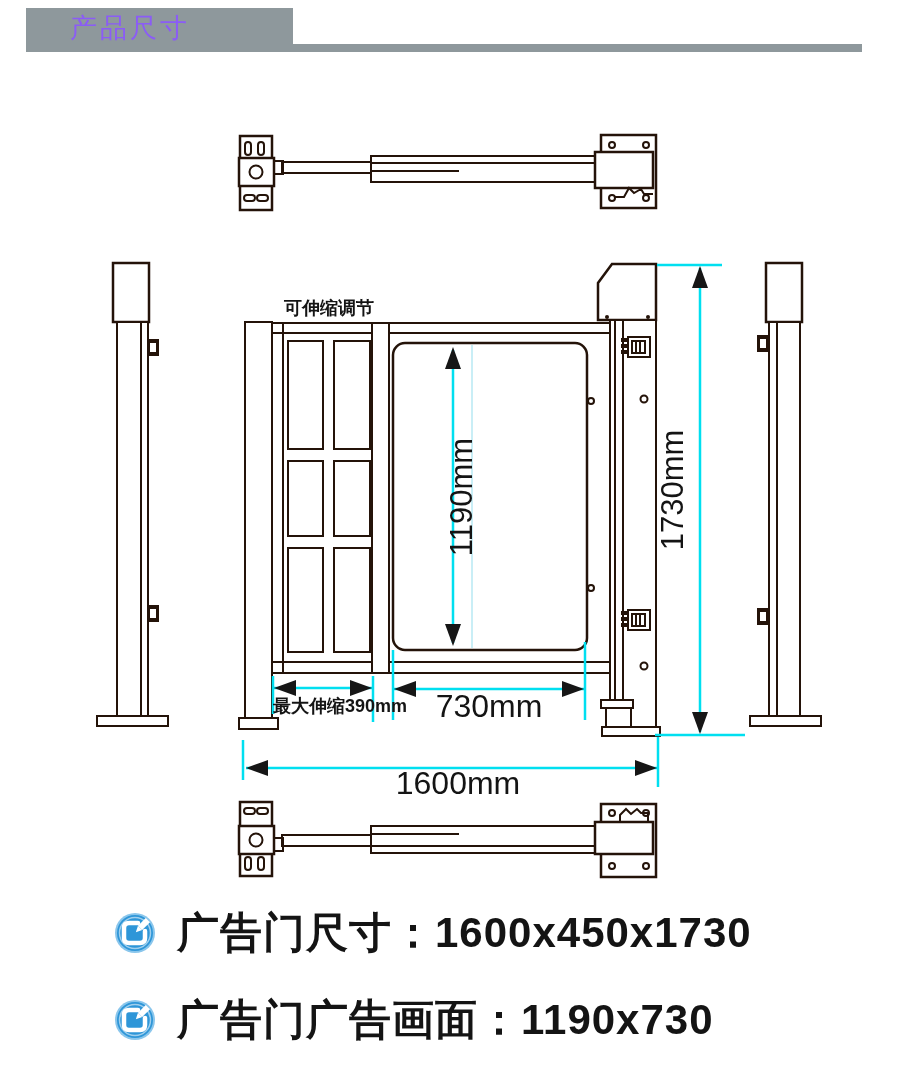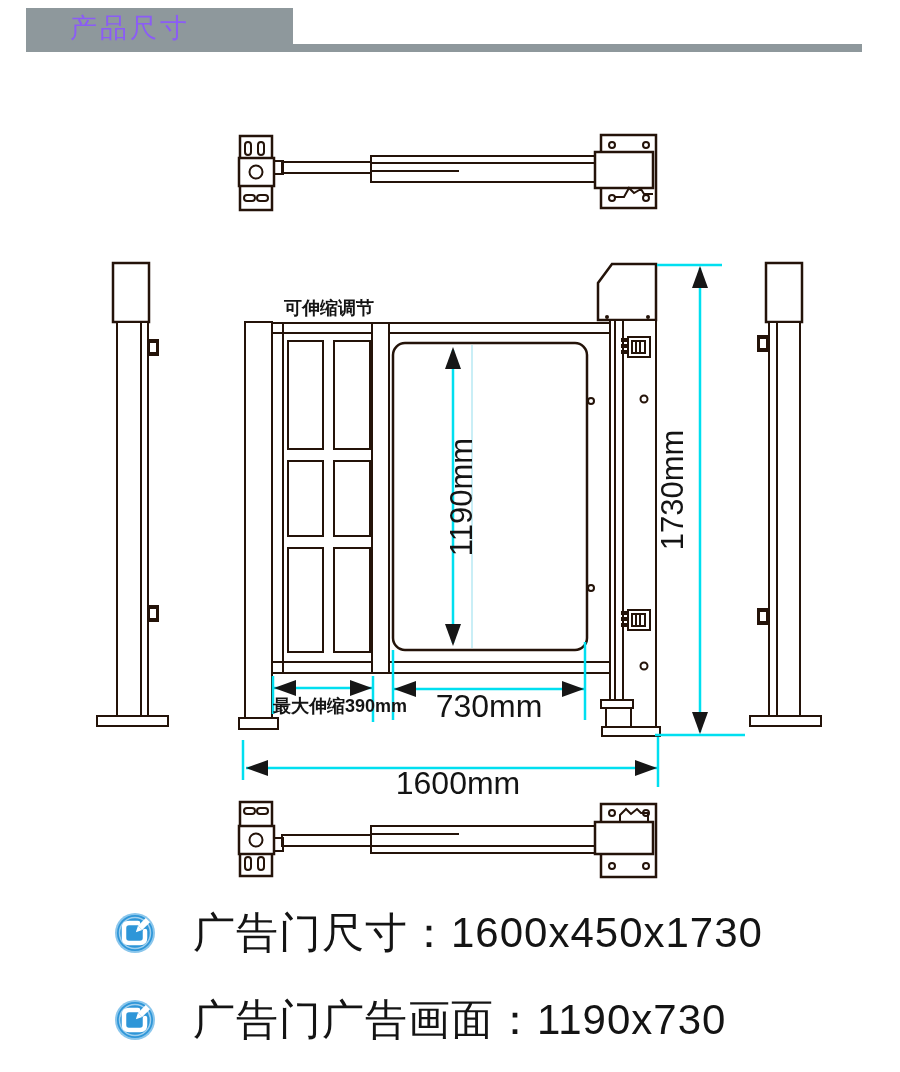--- a/index.html
+++ b/index.html
@@ -26,21 +26,21 @@
   .dims .faint{stroke:var(--dim-faint);stroke-width:2;}
   .dims polygon{fill:#161616;stroke:none;}
   .labels text{fill:var(--text);font-family:"Liberation Sans","DejaVu Sans",sans-serif;}
   .labels .big{font-size:32px;}
   .labels .vert{font-size:31px;}
   .labels .small{font-size:18px;font-weight:bold;}
   
   .spec-row{position:absolute;left:115px;display:flex;align-items:center;gap:22px;}
   .spec-row.r1{top:905px;}
   .spec-row.r2{top:992px;}
-  .spec-text{font-size:42px;font-weight:400;color:var(--text);letter-spacing:1px;white-space:nowrap;margin-left:16px;}
+  .spec-text{font-size:42px;font-weight:700;color:var(--text);letter-spacing:1px;white-space:nowrap;}
   .spec-icon{width:40px;height:40px;flex:0 0 40px;}
 </style>
 </head>
 <body>
 
 <div class="banner-bar"></div>
 <div class="banner-box"></div>
 <div class="banner-title">产品尺寸</div>
 
 <svg class="diagram" width="900" height="1072" viewBox="0 0 900 1072">

